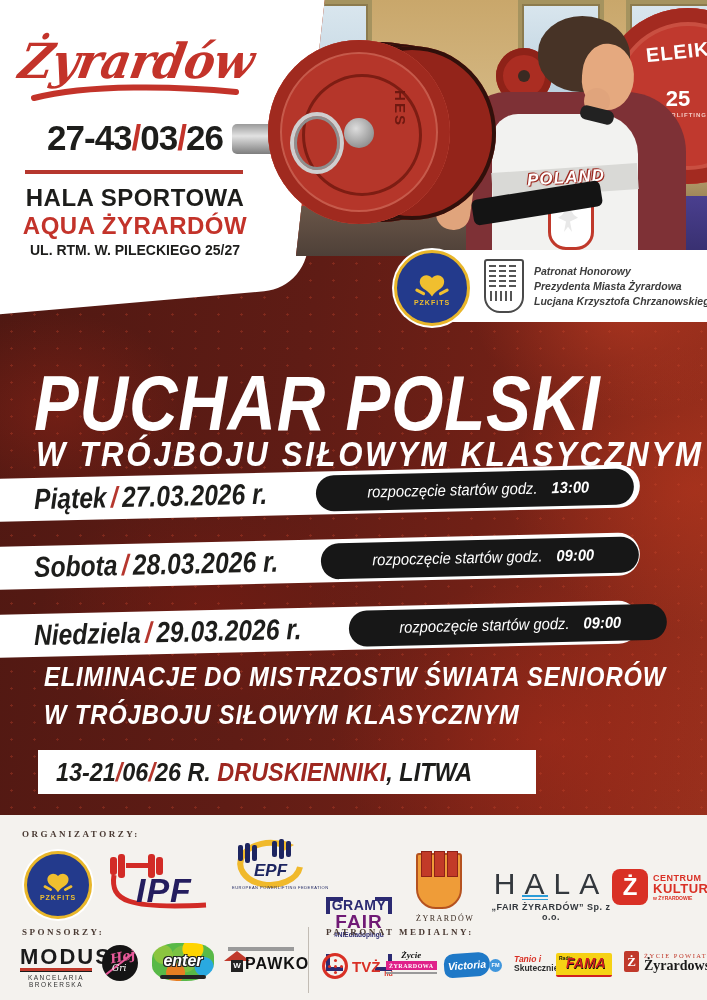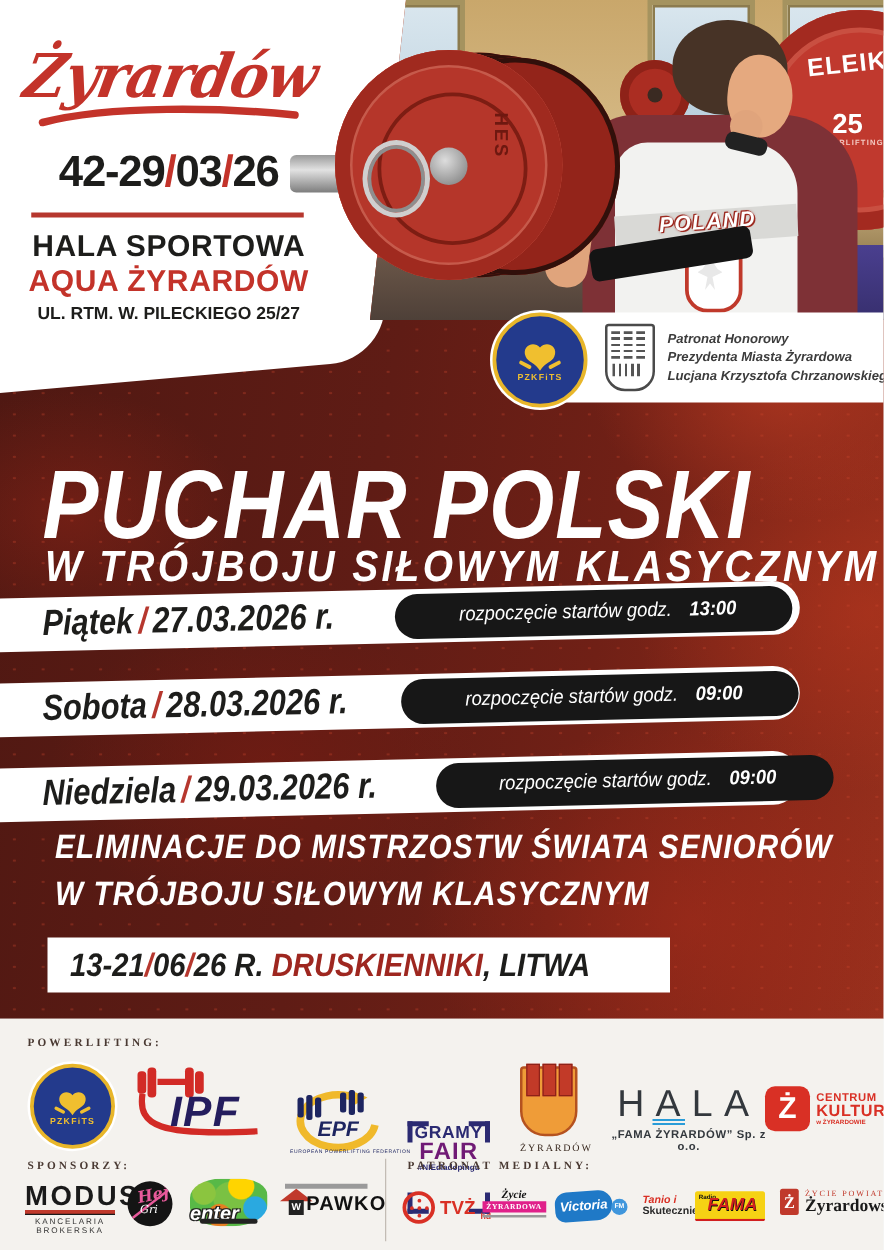--- a/index.html
+++ b/index.html
@@ -206,23 +206,23 @@
   .hg-2{position:absolute;left:10px;top:18px;font-family:"DejaVu Serif",serif;font-style:italic;
         font-size:9px;color:#fff;}
   
   .enter{width:62px;height:38px;border-radius:40% 35% 45% 40%;position:relative;
     background:
       radial-gradient(circle at 18% 30%,#8bc53f 0 9px,transparent 10px),
       radial-gradient(circle at 66% 16%,#ffd400 0 10px,transparent 11px),
       radial-gradient(circle at 84% 62%,#2aa9e0 0 9px,transparent 10px),
       radial-gradient(circle at 38% 78%,#e67e22 0 9px,transparent 10px),
       radial-gradient(circle at 52% 42%,#7ac143 0 13px,transparent 14px),#58b947;}
-  .enter span{position:absolute;left:0;right:0;top:9px;text-align:left;color:#fff;font-weight:900;
+  .enter span{position:absolute;left:0;right:0;top:9px;text-align:center;color:#fff;font-weight:900;
       font-style:italic;font-size:16px;
-      text-shadow:1px 1px 0 #222,-1px 1px 0 #222,1px -1px 0 #222,-1px -1px 0 #222;margin-top:11px;}
+      text-shadow:1px 1px 0 #222,-1px 1px 0 #222,1px -1px 0 #222,-1px -1px 0 #222;}
   .enter .strip{position:absolute;left:8px;bottom:2px;width:46px;height:4px;background:#222;border-radius:2px;}
   
   .pawko{position:relative;width:78px;height:34px;}
   .pawko .cap{position:absolute;left:6px;top:0;width:66px;height:4px;background:#9a9a9a;}
   .pawko .roof{position:absolute;left:2px;top:4px;width:0;height:0;
                border-left:13px solid transparent;border-right:13px solid transparent;border-bottom:10px solid #c0392b;}
   .pawko .wsq{position:absolute;left:9px;top:13px;width:12px;height:12px;background:#222;color:#fff;
               font-size:8px;font-weight:900;text-align:center;line-height:12px;}
   .pawko .word{position:absolute;left:23px;top:8px;font-weight:900;font-size:16px;color:#111;letter-spacing:1px;}
   
@@ -271,21 +271,21 @@
   <div class="abs white-flap"></div>
 
   <div class="abs brand">
     <span class="brand-text">Żyrardów</span>
     <svg class="brand-swash" width="214" height="22" viewBox="0 0 214 22">
       <path d="M6,16 C60,2 150,4 208,10" stroke="#c3332a" stroke-width="6" fill="none" stroke-linecap="round"></path>
     </svg>
   </div>
 
   <div class="abs date-line">
-    <span>42-29</span><span class="rs">/</span><span>03</span><span class="rs">/</span><span>26</span>
+    <span>27-43</span><span class="rs">/</span><span>03</span><span class="rs">/</span><span>26</span>
   </div>
   <div class="abs red-rule"></div>
   <div class="abs venue1">HALA SPORTOWA</div>
   <div class="abs venue2">AQUA ŻYRARDÓW</div>
   <div class="abs addr">UL. RTM. W. PILECKIEGO 25/27</div>
 
   <div class="abs photo-wrap">
     <div class="abs edge-stripe"></div>
     <div class="abs window win-a"></div>
     <div class="abs window win-b"></div>
@@ -381,21 +381,21 @@
       </span>
   </div>
 
   <div class="abs qual-1">ELIMINACJE DO MISTRZOSTW ŚWIATA SENIORÓW</div>
   <div class="abs qual-2">W TRÓJBOJU SIŁOWYM KLASYCZNYM</div>
   <div class="abs qual-bar">
     <span class="in"><span>13-21</span><span class="rs">/</span><span>06</span><span class="rs">/</span><span>26 R.</span>&nbsp;<span class="place">DRUSKIENNIKI</span><span>, LITWA</span></span>
   </div>
 
   <div class="abs footer">
-    <div class="flabel" style="left:22px;top:14px;">POWERLIFTING:</div>
+    <div class="flabel" style="left:22px;top:14px;">ORGANIZATORZY:</div>
 
     <div class="fitem" style="left:24px;top:36px;">
       <div class="pzk pzk-64">
         <svg width="32" height="26" viewBox="0 0 40 34">
           <path d="M20 8 C14 1 3 7 7 16 C9 21 16 22 20 29 C24 22 31 21 33 16 C37 7 26 1 20 8Z" fill="#f0bf2f"></path>
           <rect x="1" y="22" width="12" height="3.5" rx="1.7" fill="#f0bf2f" transform="rotate(28 7 23)"></rect>
           <rect x="27" y="22" width="12" height="3.5" rx="1.7" fill="#f0bf2f" transform="rotate(-28 33 23)"></rect>
         </svg>
         <span class="pzk-label">PZKFiTS</span>
       </div>
@@ -406,21 +406,21 @@
         <rect x="2" y="8" width="7" height="18" rx="3" fill="#d22b26"></rect>
         <rect x="10" y="5" width="7" height="24" rx="3" fill="#d22b26"></rect>
         <rect x="18" y="14" width="22" height="5" fill="#d22b26"></rect>
         <rect x="40" y="5" width="7" height="24" rx="3" fill="#d22b26"></rect>
         <rect x="48" y="8" width="7" height="18" rx="3" fill="#d22b26"></rect>
         <path d="M6,26 C2,52 20,60 98,56" stroke="#d22b26" stroke-width="5" fill="none"></path>
       </svg>
       <span class="ipf-text" style="position:absolute;left:28px;top:22px;">IPF</span>
     </div>
 
-    <div class="fitem" style="left:228px;top:55px;width:80px;height:62px;text-decoration:underline;">
+    <div class="fitem" style="left:228px;top:22px;width:80px;height:62px;text-decoration:underline;">
       <svg width="80" height="58" viewBox="0 0 80 58" style="position:absolute;left:0;top:0;">
         <path d="M72,30 A30,21 0 1 1 58,9" stroke="#f0b92b" stroke-width="6" fill="none"></path>
         <polygon points="52,2 66,8 52,16" fill="#f0b92b"></polygon>
       </svg>
       <div class="epf-plate" style="left:10px;top:6px;">
         <i style="height:16px;margin-top:2px;"></i>
           <i style="height:20px;"></i>
           <i style="height:16px;margin-top:2px;"></i>
       </div>
       <div class="epf-plate" style="left:44px;top:2px;">
@@ -449,21 +449,21 @@
         <div class="tw w1"></div>
         <div class="tw w2"></div>
         <div class="tw w3"></div>
       </div>
       <div class="zcrest-cap">ŻYRARDÓW</div>
     </div>
 
     <div class="fitem" style="left:486px;top:52px;width:130px;text-align:center;">
       <div class="aqua-word">HALA</div>
       <div class="aqua-wave"></div>
-      <div class="aqua-cap">„FAMA ŻYRARDÓW” Sp. z o.o.</div>
+      <div class="aqua-cap">„FAIR ŻYRARDÓW” Sp. z o.o.</div>
     </div>
 
     <div class="fitem" style="left:612px;top:54px;">
       <div class="ck">
         <div class="ck-sq">Ż</div>
         <div>
           <div class="ck-l1">CENTRUM</div>
           <div class="ck-l2">KULTURY</div>
           <div class="ck-l3">w ŻYRARDOWIE</div>
         </div>

